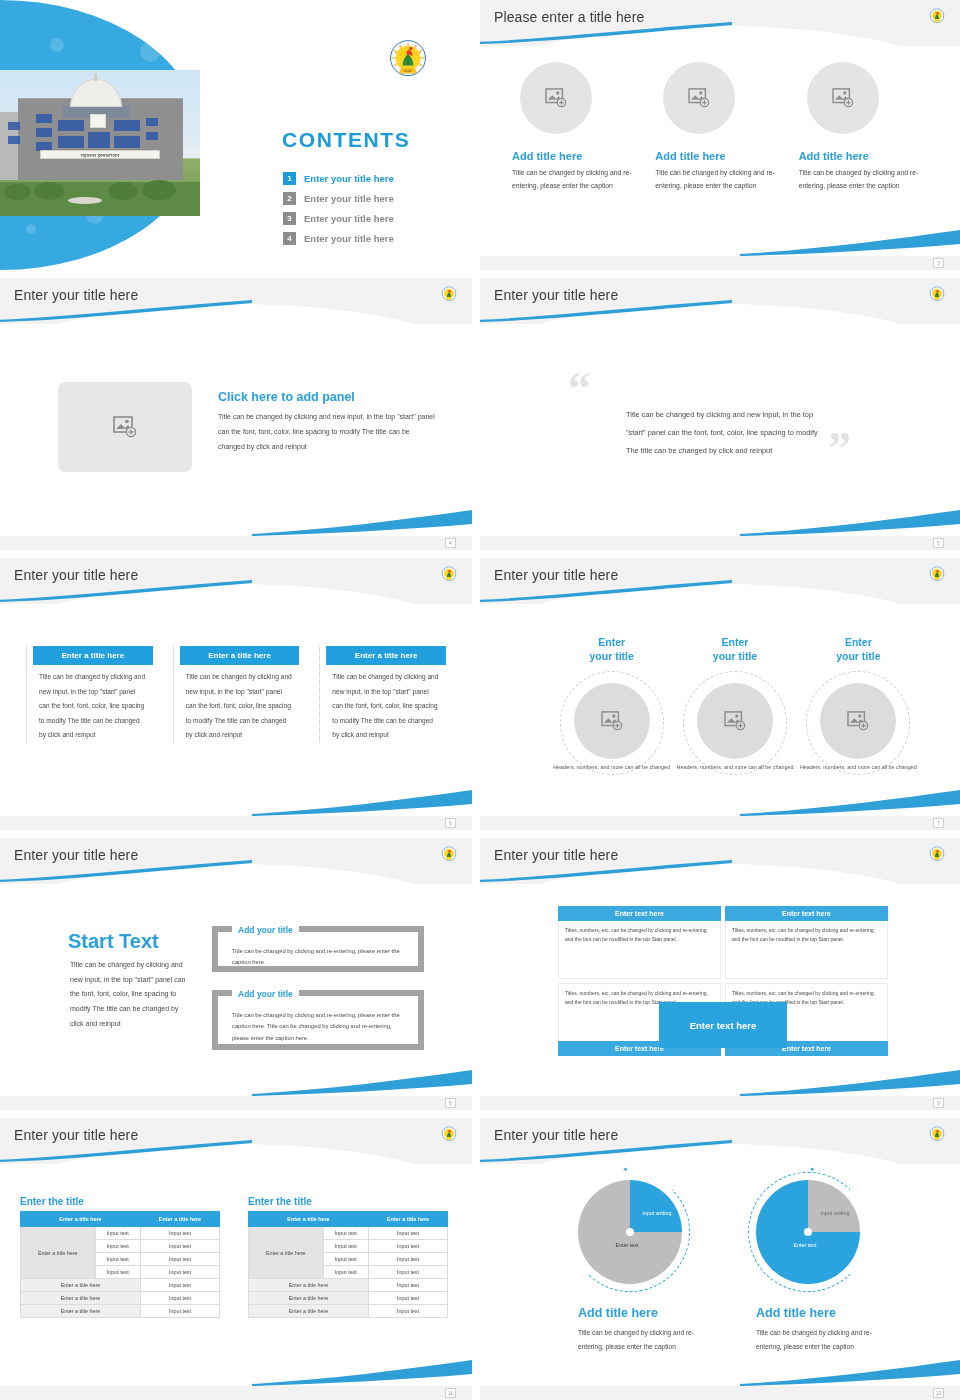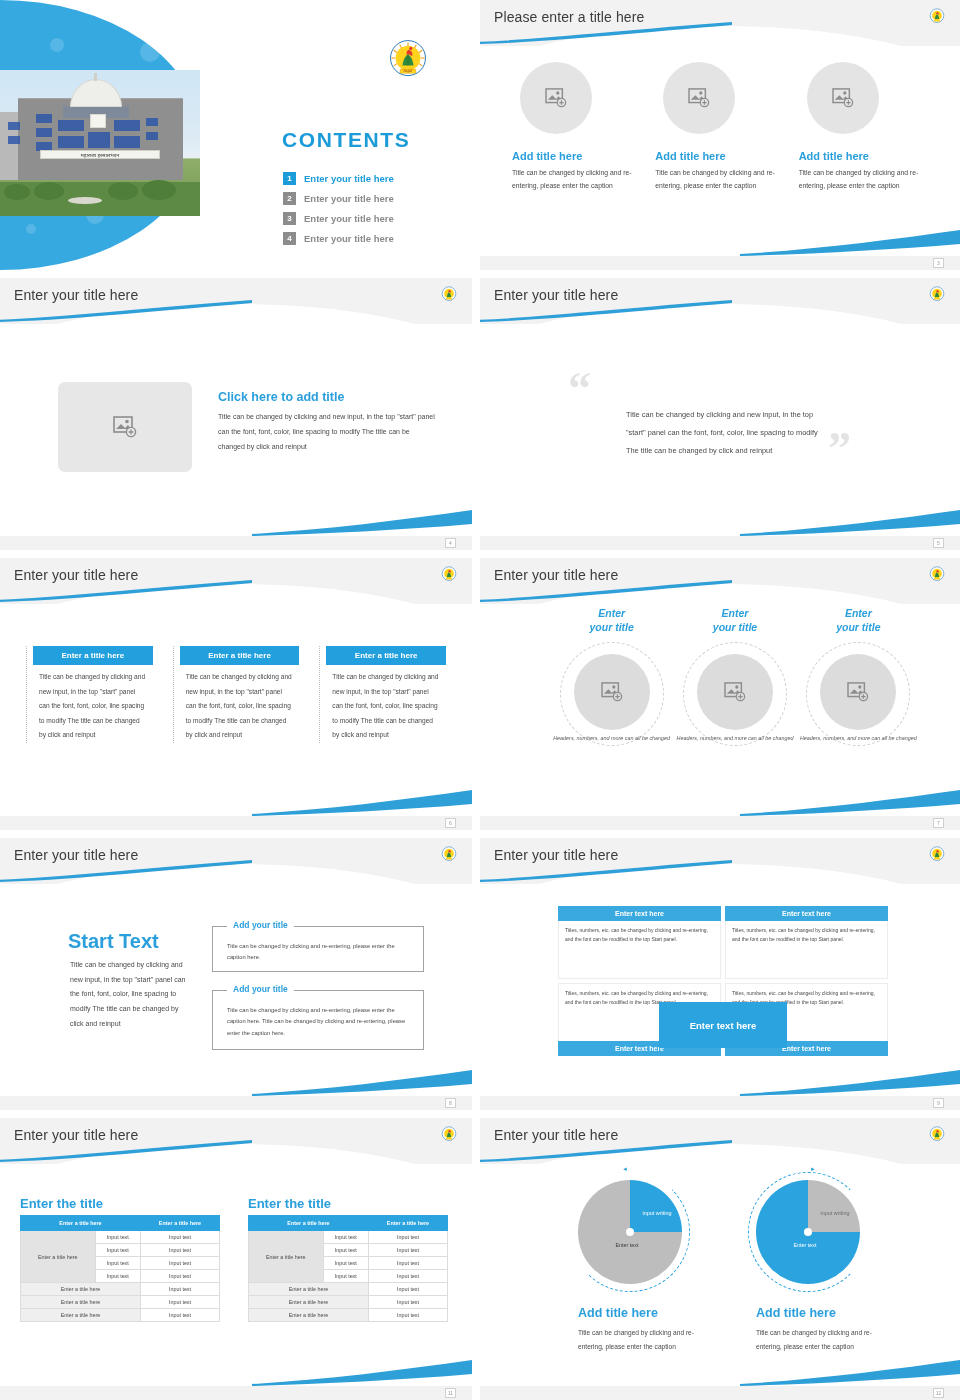--- a/index.html
+++ b/index.html
@@ -174,21 +174,21 @@
   
   .cardset{ position:absolute; left:26px; top:88px; right:26px; display:flex; gap:20px; }
   .card{ flex:1; border-left:1px dotted #bdbdbd; padding-left:0; position:relative; }
   .card .card-h{
     background:#229fdd; color:#fff; font-size:8px; font-weight:bold;
     text-align:center; padding:5px 0; margin-left:6px;
   }
   .card .card-b{ font-size:6.6px; line-height:2.2; color:#4a4a4a; padding:5px 6px 0 12px; }
 
   
-  .dset{ position:absolute; left:70px; top:48px; right:40px; display:flex;font-style:italic; }
+  .dset{ position:absolute; left:70px; top:77px; right:40px; display:flex; }
   .dcol{ flex:1; position:relative; height:150px; }
   .dring{
     position:absolute; left:50%; top:36px; transform:translateX(-50%);
     width:104px; height:104px; border-radius:50%;
     border:1px dashed #cfcfcf;
   }
   .dfill{
     position:absolute; left:50%; top:48px; transform:translateX(-50%);
     width:76px; height:76px; border-radius:50%; background:#dcdcdc;
     display:flex; align-items:center; justify-content:center;
@@ -197,21 +197,21 @@
     position:absolute; left:0; right:0; top:0; text-align:center;
     font-size:10.5px; font-weight:bold; color:#2a9fdc; line-height:1.35; z-index:3;
   }
   .dcap{
     position:absolute; left:0; right:0; top:128px; text-align:center;
     font-size:5.4px; line-height:1.7; color:#5a5a5a;
   }
 
   
   .panel{
-    position:absolute; border:1px solid #a3a3a3; background:#fff;
+    position:absolute; border:6px solid #a3a3a3; background:#fff;
   }
   .panel .p-h{
     position:absolute; left:14px; top:-7px; background:#fff; padding:0 6px;
     font-size:8.5px; font-weight:bold; color:#2a9fdc;
   }
   .panel .p-b{ font-size:5.8px; line-height:1.95; color:#4a4a4a; padding:14px 14px 8px 14px; }
 
   
   .qgrid{ position:absolute; left:78px; top:68px; width:330px; }
   .qrow{ display:flex; gap:4px; }
@@ -227,21 +227,21 @@
   .qbody.up{ border:1px solid #ececec; border-bottom:0; }
   .qcenter{
     position:absolute; left:50%; top:96px; transform:translateX(-50%);
     width:128px; height:46px; background:#2ba3de; color:#fff;
     display:flex; align-items:center; justify-content:center;
     font-size:9.5px; font-weight:bold; z-index:5;
   }
 
   
   .tblwrap{ position:absolute; top:78px; width:200px; }
-  .tbl-cap{ font-size:13px; font-weight:bold; color:#2a9fdc; margin-bottom:4px; }
+  .tbl-cap{ font-size:10px; font-weight:bold; color:#2a9fdc; margin-bottom:4px; }
   table.t{ border-collapse:collapse; width:100%; font-size:5.4px; color:#4a4a4a; }
   table.t th{
     background:#2ba3de; color:#fff; font-weight:bold; padding:4px 2px;
     border:1px solid #2ba3de; text-align:center;
   }
   table.t td{
     border:1px solid #dcdcdc; padding:3px 2px; text-align:center; background:#fff;
   }
   table.t td.grey{ background:#e3e3e3; }
   table.t td.lgrey{ background:#efefef; }
@@ -440,21 +440,21 @@
 
     <div class="imgbox" style="left:58px;top:104px;width:134px;height:90px;">
       <svg class="ph-glyph" width="24" height="22" viewBox="0 0 24 22">
           <rect x="1" y="1" width="18" height="15" fill="none" stroke="#8d8d8d" stroke-width="1.6"></rect>
           <path d="M3 13 l5 -5 l4 4 l3 -3 l3 4 Z" fill="#8d8d8d"></path>
           <circle cx="14" cy="5.5" r="1.8" fill="#8d8d8d"></circle>
           <circle cx="18" cy="16" r="4.6" fill="#e7e7e7" stroke="#8d8d8d" stroke-width="1.4"></circle>
           <path d="M18 13.6 v4.8 M15.6 16 h4.8" stroke="#8d8d8d" stroke-width="1.3"></path>
         </svg>
     </div>
-    <div class="blue-h" style="position:absolute;left:218px;top:112px;font-size:12.5px;">Click here to add title</div>
+    <div class="blue-h" style="position:absolute;left:218px;top:112px;font-size:12.5px;">Click here to add panel</div>
     <div class="body-t" style="position:absolute;left:218px;top:131px;width:218px;font-size:7px;line-height:2.15;">Title can be changed by clicking and new input, in the top "start" panel can the font, font, color, line spacing to modify The title can be changed by click and reinput</div>
 
     <div class="swoosh-bot">
       <svg width="220" height="26" viewBox="0 0 220 26">
           <path d="M0 24 C70 20 150 10 220 0 L220 14 C150 20 70 24 0 26 Z" fill="#2f9fd8"></path>
         </svg>
     </div>
     <div class="footbar"></div>
     <div class="pagenum">4</div>
   </div>

